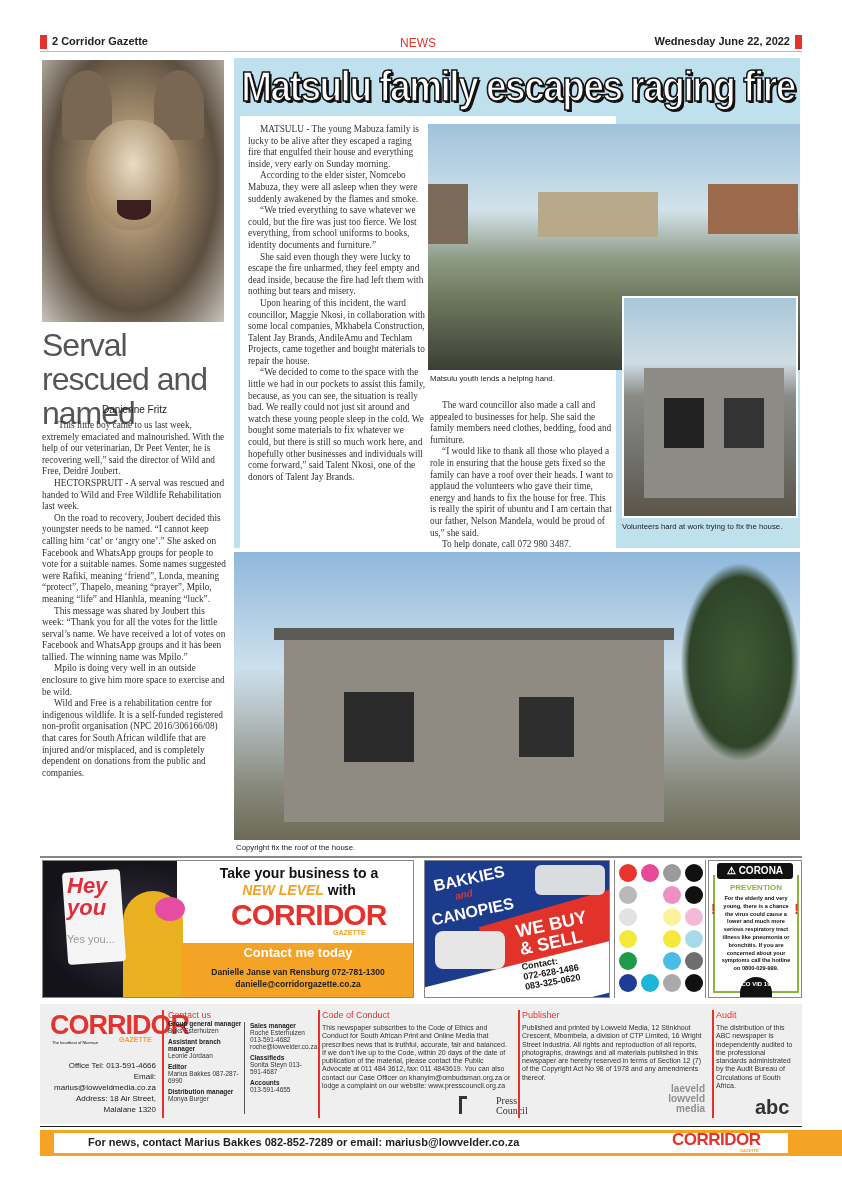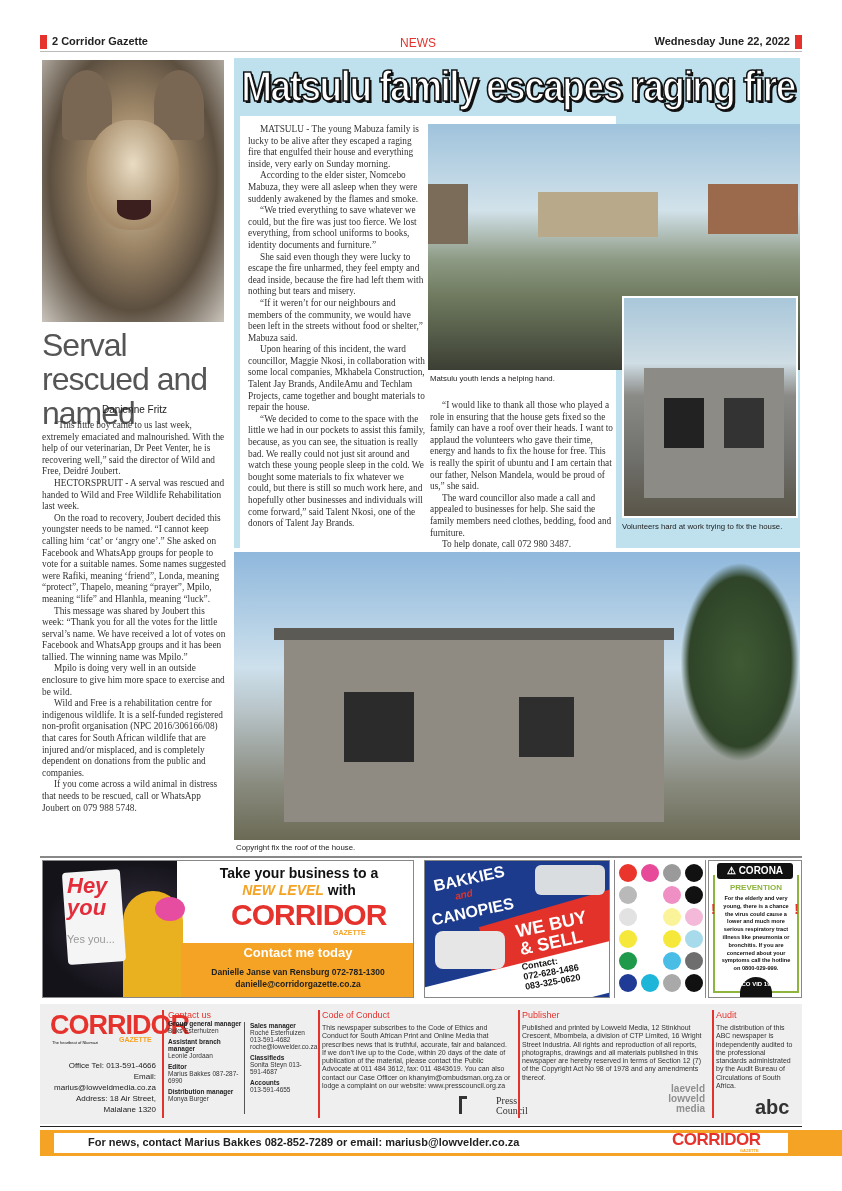--- a/index.html
+++ b/index.html
@@ -132,44 +132,42 @@
 </div>
 <h2 class="abs serval-title">Serval rescued and named</h2>
 <div class="abs serval-byline">Danienne Fritz</div>
 <div class="abs serval-body col-text">
   <p>“This little boy came to us last week, extremely emaciated and malnourished. With the help of our veterinarian, Dr Peet Venter, he is recovering well,” said the director of Wild and Free, Deidré Joubert.</p>
   <p>HECTORSPRUIT - A serval was rescued and handed to Wild and Free Wildlife Rehabilitation last week.</p>
   <p>On the road to recovery, Joubert decided this youngster needs to be named. “I cannot keep calling him ‘cat’ or ‘angry one’.” She asked on Facebook and WhatsApp groups for people to vote for a suitable names. Some names suggested were Rafiki, meaning ‘friend”, Londa, meaning “protect”, Thapelo, meaning “prayer”, Mpilo, meaning “life” and Hlanhla, meaning “luck”.</p>
   <p>This message was shared by Joubert this week: “Thank you for all the votes for the little serval’s name. We have received a lot of votes on Facebook and WhatsApp groups and it has been tallied. The winning name was Mpilo.”</p>
   <p>Mpilo is doing very well in an outside enclosure to give him more space to exercise and be wild.</p>
   <p>Wild and Free is a rehabilitation centre for indigenous wildlife. It is a self-funded registered non-profit organisation (NPC 2016/306166/08) that cares for South African wildlife that are injured and/or misplaced, and is completely dependent on donations from the public and companies.</p>
-  <p>If you come across a wild animal in distress that needs to be rescued, call or WhatsApp Joubert on 079 988 5748.</p>
 </div>
 
 <div class="abs story-bg"></div>
 <h1 class="abs headline">Matsulu family escapes raging fire</h1>
 <div class="abs story-panel"></div>
 <div class="abs story-col1 col-text">
   <p>MATSULU - The young Mabuza family is lucky to be alive after they escaped a raging fire that engulfed their house and everything inside, very early on Sunday morning.</p>
   <p>According to the elder sister, Nomcebo Mabuza, they were all asleep when they were suddenly awakened by the flames and smoke.</p>
   <p>“We tried everything to save whatever we could, but the fire was just too fierce. We lost everything, from school uniforms to books, identity documents and furniture.”</p>
   <p>She said even though they were lucky to escape the fire unharmed, they feel empty and dead inside, because the fire had left them with nothing but tears and misery.</p>
-  <p>“If it weren’t for our neighbours and members of the community, we would have been left in the streets without food or shelter,” Mabuza said.</p>
   <p>Upon hearing of this incident, the ward councillor, Maggie Nkosi, in collaboration with some local companies, Mkhabela Construction, Talent Jay Brands, AndileAmu and Techlam Projects, came together and bought materials to repair the house.</p>
   <p>“We decided to come to the space with the little we had in our pockets to assist this family, because, as you can see, the situation is really bad. We really could not just sit around and watch these young people sleep in the cold. We bought some materials to fix whatever we could, but there is still so much work here, and hopefully other businesses and individuals will come forward,” said Talent Nkosi, one of the donors of Talent Jay Brands.</p>
 </div>
 <div class="abs photo1">
   <div class="house"></div>
   <div class="house2"></div>
   <div class="house3"></div>
 </div>
 <div class="abs cap1">Matsulu youth lends a helping hand.</div>
 <div class="abs story-col2 col-text">
+  <p>The ward councillor also made a call and appealed to businesses for help. She said the family members need clothes, bedding, food and furniture.</p>
   <p>“I would like to thank all those who played a role in ensuring that the house gets fixed so the family can have a roof over their heads. I want to applaud the volunteers who gave their time, energy and hands to fix the house for free. This is really the spirit of ubuntu and I am certain that our father, Nelson Mandela, would be proud of us,” she said.</p>
-  <p>The ward councillor also made a call and appealed to businesses for help. She said the family members need clothes, bedding, food and furniture.</p>
   <p>To help donate, call 072 980 3487.</p>
 </div>
 <div class="abs photo2">
   <div class="wall"></div>
   <div class="win"></div>
   <div class="win2"></div>
 </div>
 <div class="abs cap2">Volunteers hard at work trying to fix the house.</div>
 <div class="abs photo3">
   <div class="tree"></div>

